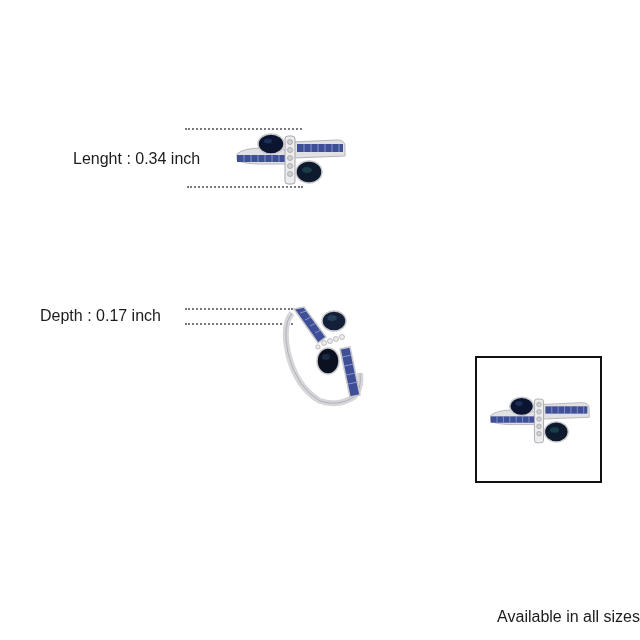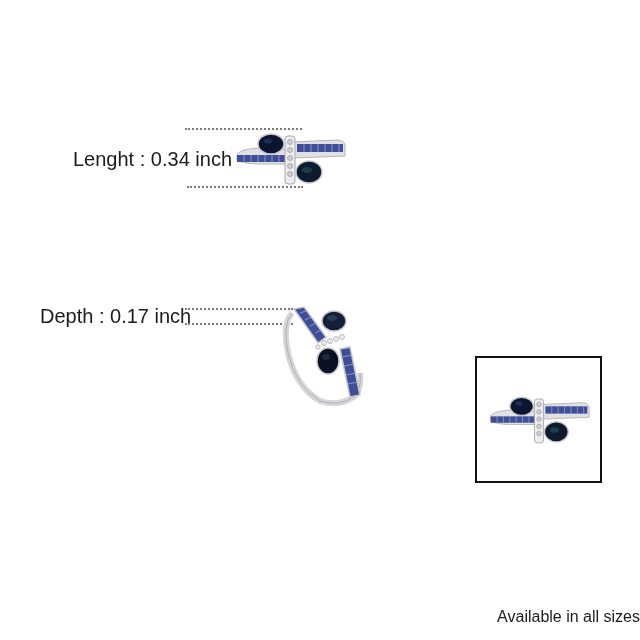--- a/index.html
+++ b/index.html
@@ -1,21 +1,21 @@
 <!DOCTYPE html>
 <html><head>
   <meta charset="utf-8">
   <style>
     html, body { margin: 0; padding: 0; }
     body {
       width: 640px; height: 640px; background: #ffffff; position: relative; overflow: hidden;
       font-family: "Liberation Sans", sans-serif; color: #1a1a1a;
     }
     .abs { position: absolute; }
-    .label { font-size: 20px; line-height: 18px; white-space: nowrap; color: #1c1c1c; }
+    .label { font-size: 16px; line-height: 18px; white-space: nowrap; color: #1c1c1c; }
     .dots {
       position: absolute; height: 0;
       border-top: 2px dotted #7a7a7a;
     }
     .ring { position: absolute; }
     .thumb-box {
       position: absolute; left: 475px; top: 356px; width: 123px; height: 123px;
       border: 2px solid #111111; background: #ffffff;
     }
     .footer {

